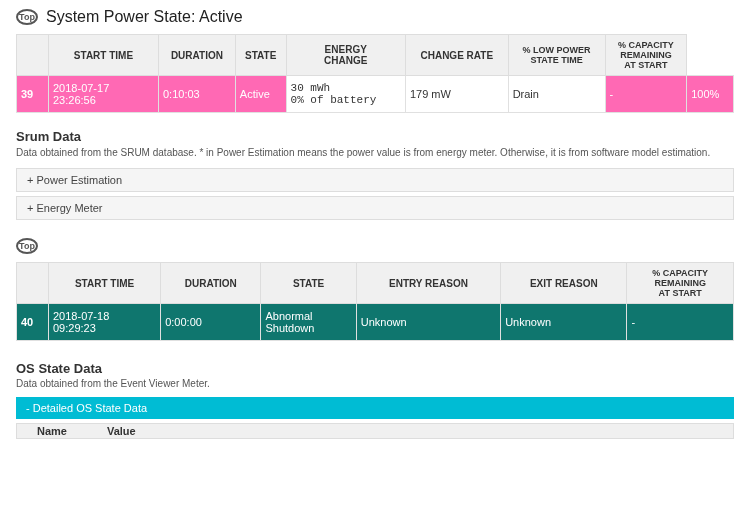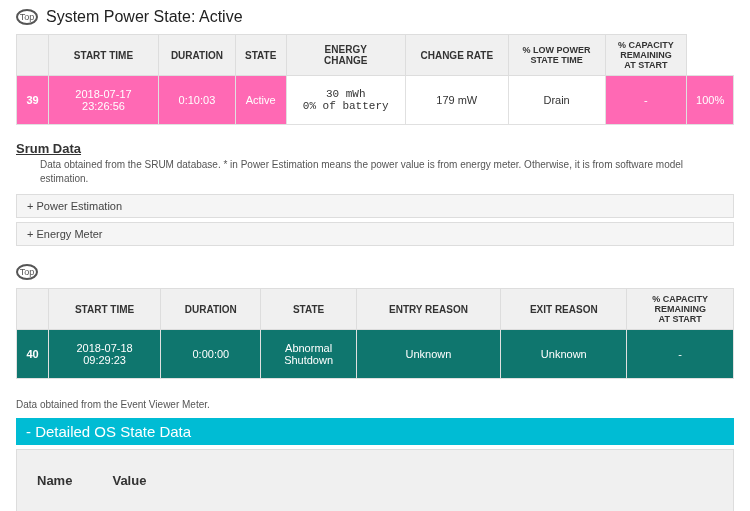--- a/index.html
+++ b/index.html
@@ -25,21 +25,21 @@
 
     .top-icon {
       width: 22px;
       height: 16px;
       border-radius: 50%;
       border: 2px solid #555;
       display: flex;
       align-items: center;
       justify-content: center;
       font-size: 9px;
-      font-weight: normal;
+      font-weight: bold;
       color: #555;
       flex-shrink: 0;
     }
 
     .section-title {
       font-size: 16px;
       font-weight: 400;
       color: #222;
     }
 
@@ -53,22 +53,22 @@
       background: #f0f0f0;
       text-align: center;
       padding: 5px 4px;
       font-weight: 600;
       font-size: 10px;
       color: #333;
       border: 1px solid #ddd;
     }
 
     tbody td {
-      text-align: center;
-      padding: 12px 4px;
+      text-align: left;
+      padding: 6px 4px;
       border: 1px solid #e0e0e0;
     }
 
     .row-num {
       background: #ff69b4 !important;
       color: #fff;
       font-weight: bold;
       width: 30px;
     }
 
@@ -117,29 +117,27 @@
 
     .srum-section {
       padding: 4px 16px 4px 16px;
     }
 
     .srum-title {
       font-size: 13px;
       font-weight: 600;
       color: #333;
       margin-bottom: 2px;
-      text-decoration: underline;
     }
 
     .srum-desc {
       font-size: 10px;
       color: #555;
       margin-bottom: 8px;
       line-height: 1.4;
-      margin-left: 24px;
     }
 
     .collapsible-btn {
       display: flex;
       align-items: center;
       gap: 6px;
       background: #f5f5f5;
       border: 1px solid #ddd;
       padding: 5px 10px;
       font-size: 11px;
@@ -173,39 +171,39 @@
       margin-bottom: 8px;
     }
 
     .os-collapsible {
       display: flex;
       align-items: flex-start;
       gap: 6px;
       background: #00bcd4;
       border: none;
       padding: 5px 10px;
-      font-size: 15px;
+      font-size: 11px;
       color: #fff;
       cursor: pointer;
       width: 100%;
       text-align: left;
       margin-bottom: 4px;
     }
 
     .os-table-header {
       display: flex;
       background: #f0f0f0;
       border: 1px solid #ddd;
       margin-top: 2px;
     }
 
     .os-table-header-cell {
-      padding: 23px 20px;
-      font-weight: 600;
-      font-size: 13px;
+      padding: 1px 20px;
+      font-weight: 600;
+      font-size: 11px;
       color: #333;
     }
   </style>
 </head>
 <body>
 
 <div class="section">
   <div class="section-header">
     <div class="top-icon">Top</div>
     <span class="section-title">System Power State: Active</span>
@@ -278,20 +276,21 @@
         </td>
         <td>Unknown</td>
         <td>Unknown</td>
         <td>-</td>
       </tr>
     </tbody>
   </table>
 </div>
 
 <div class="os-state-section">
+  <div class="os-title">OS State Data</div>
   <div class="os-desc">Data obtained from the Event Viewer Meter.</div>
   <button class="os-collapsible">
     <span>- Detailed OS State Data</span>
   </button>
   <div class="os-table-header">
     <div class="os-table-header-cell">Name</div>
     <div class="os-table-header-cell">Value</div>
   </div>
 </div>
 

